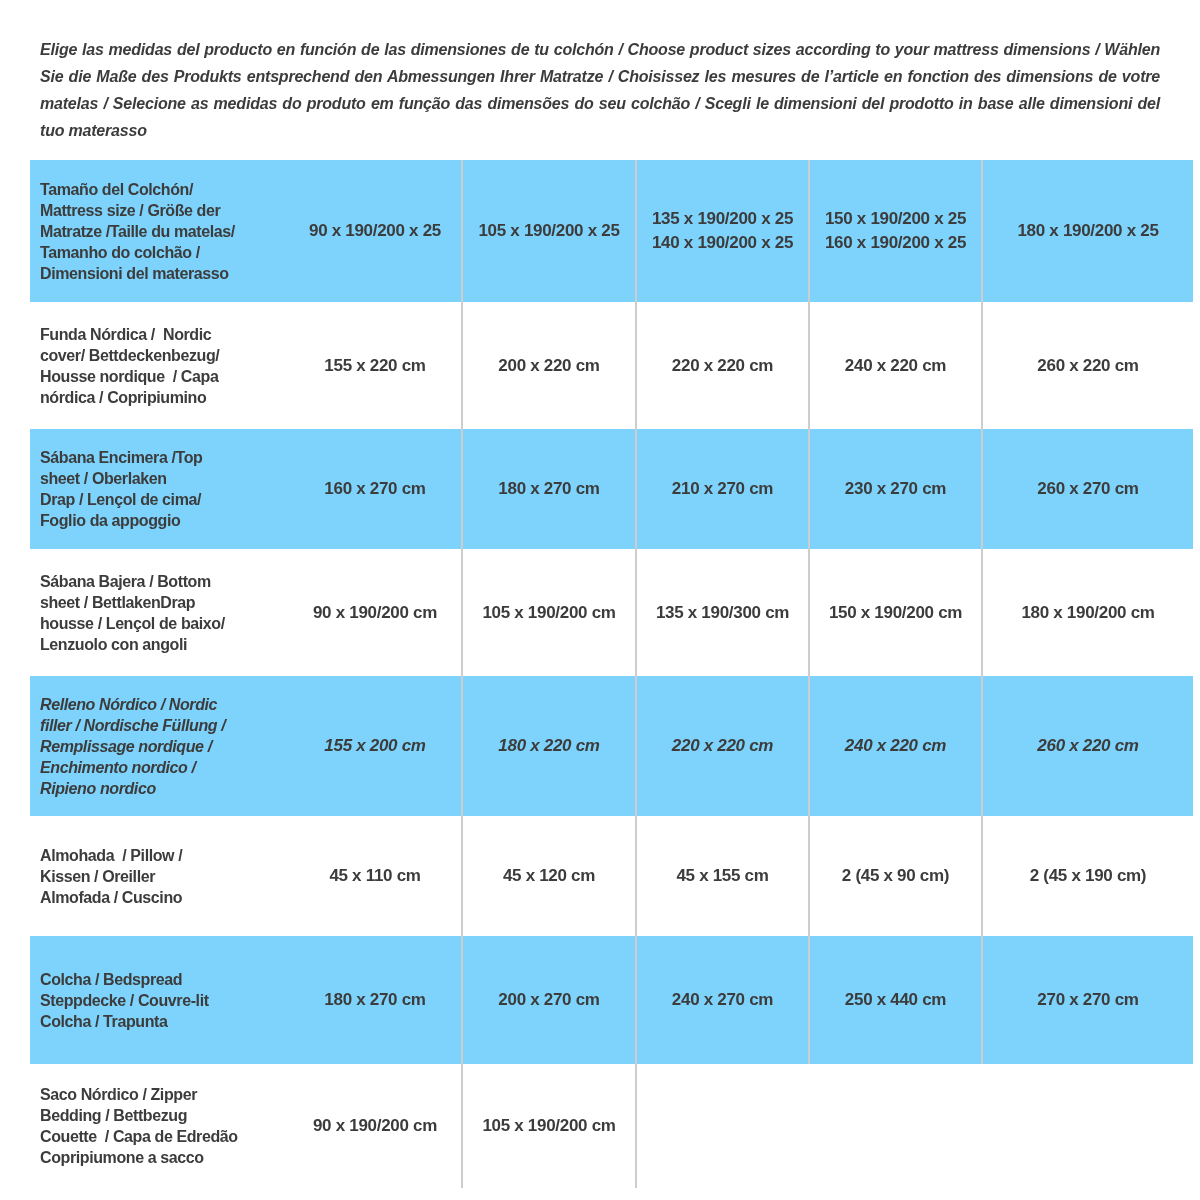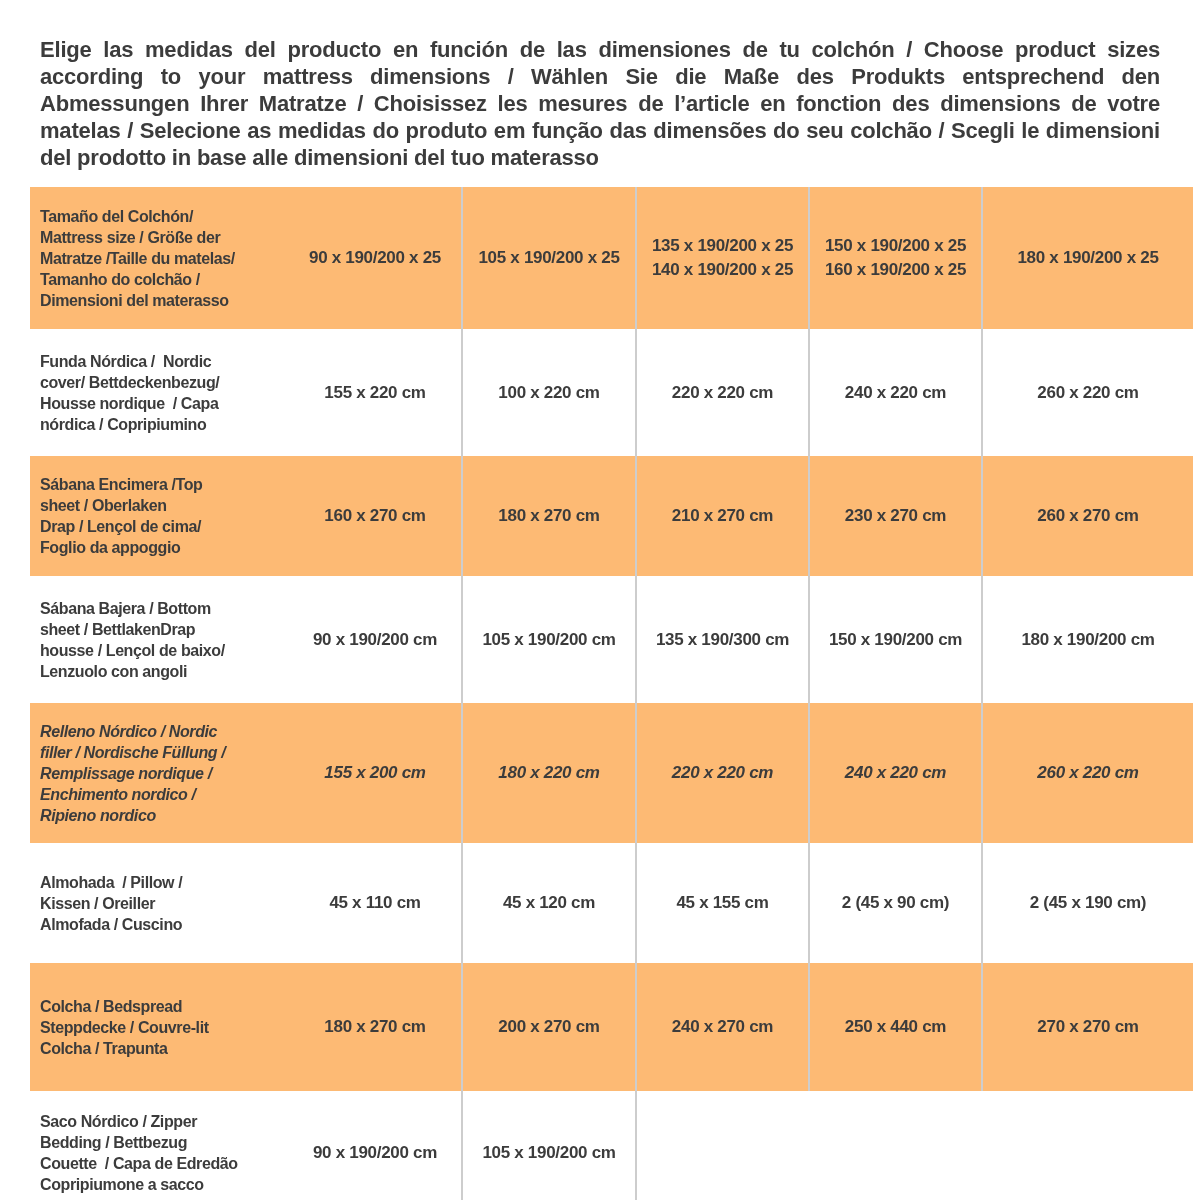--- a/index.html
+++ b/index.html
@@ -4,35 +4,36 @@
 <style>
   html,body{margin:0;padding:0;}
   body{
     width:1200px;height:1200px;background:#ffffff;
     font-family:"Liberation Sans","DejaVu Sans",sans-serif;
     font-weight:bold;color:#3c3c3c;
     -webkit-font-smoothing:antialiased;
   }
   .intro{
     margin:36px 40px 16px 40px;
-    font-size:22px;line-height:27px;letter-spacing:-0.2px;
+    font-size:16px;line-height:27px;letter-spacing:-0.2px;
     text-align:justify;
+    font-style:italic;
   }
   table.size-table{
     border-collapse:collapse;table-layout:fixed;
     margin-left:30px;width:1163px;
   }
   col.c-label{width:259px;}
   col.c-d1{width:173px;}
   col.c-d2{width:174px;}
   col.c-d3{width:173px;}
   col.c-d4{width:173px;}
   col.c-d5{width:211px;}
   td{vertical-align:middle;padding:0;}
-  tr.gray td{background:#fdba74;}
+  tr.gray td{background:#7dd3fc;}
   td.lbl{
     padding:8px 4px 8px 10px;
     font-size:16px;line-height:21px;letter-spacing:-0.4px;
     white-space:pre-wrap;
   }
   td.val{
     text-align:center;
     font-size:17px;line-height:24px;letter-spacing:-0.3px;
     white-space:pre-wrap;
   }
@@ -77,21 +78,21 @@
 160 x 190/200 x 25</td>
         <td class="val div">180 x 190/200 x 25</td>
       </tr>
 
       <tr class="r-funda">
         <td class="lbl">Funda Nórdica /  Nordic
 cover/ Bettdeckenbezug/
 Housse nordique  / Capa
 nórdica / Copripiumino</td>
         <td class="val">155 x 220 cm</td>
-        <td class="val div">100 x 220 cm</td>
+        <td class="val div">200 x 220 cm</td>
         <td class="val div">220 x 220 cm</td>
         <td class="val div">240 x 220 cm</td>
         <td class="val div">260 x 220 cm</td>
       </tr>
 
       <tr class="gray r-encimera">
         <td class="lbl">Sábana Encimera /Top
 sheet / Oberlaken
 Drap / Lençol de cima/
 Foglio da appoggio</td>

